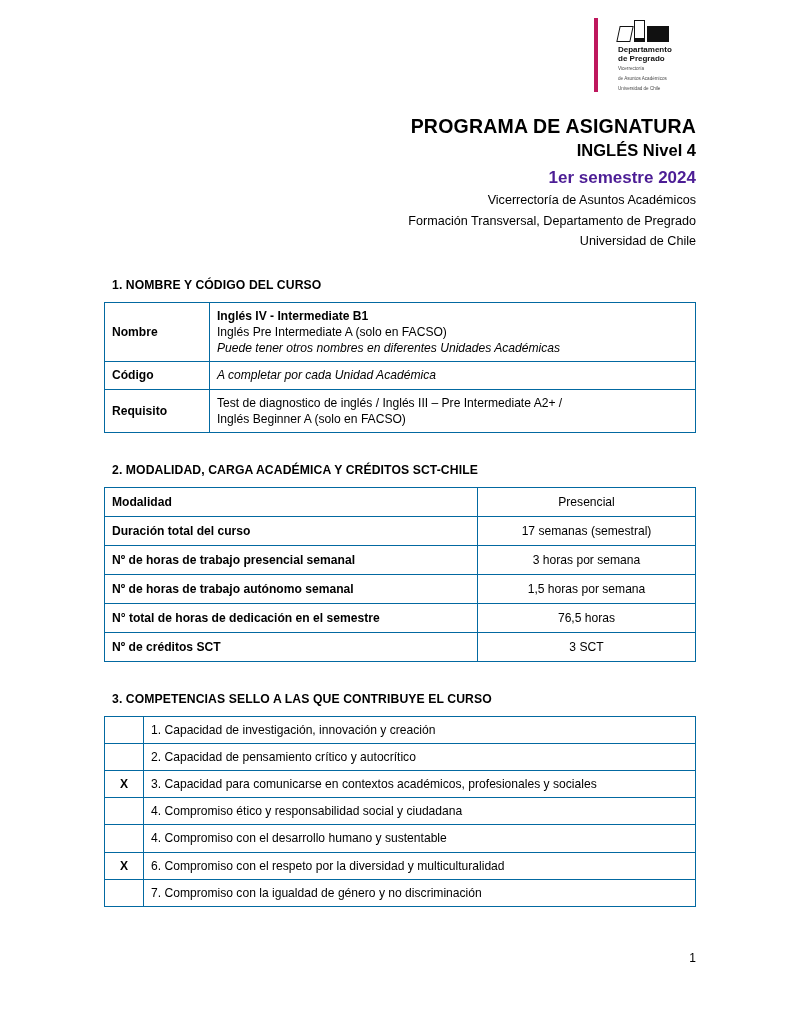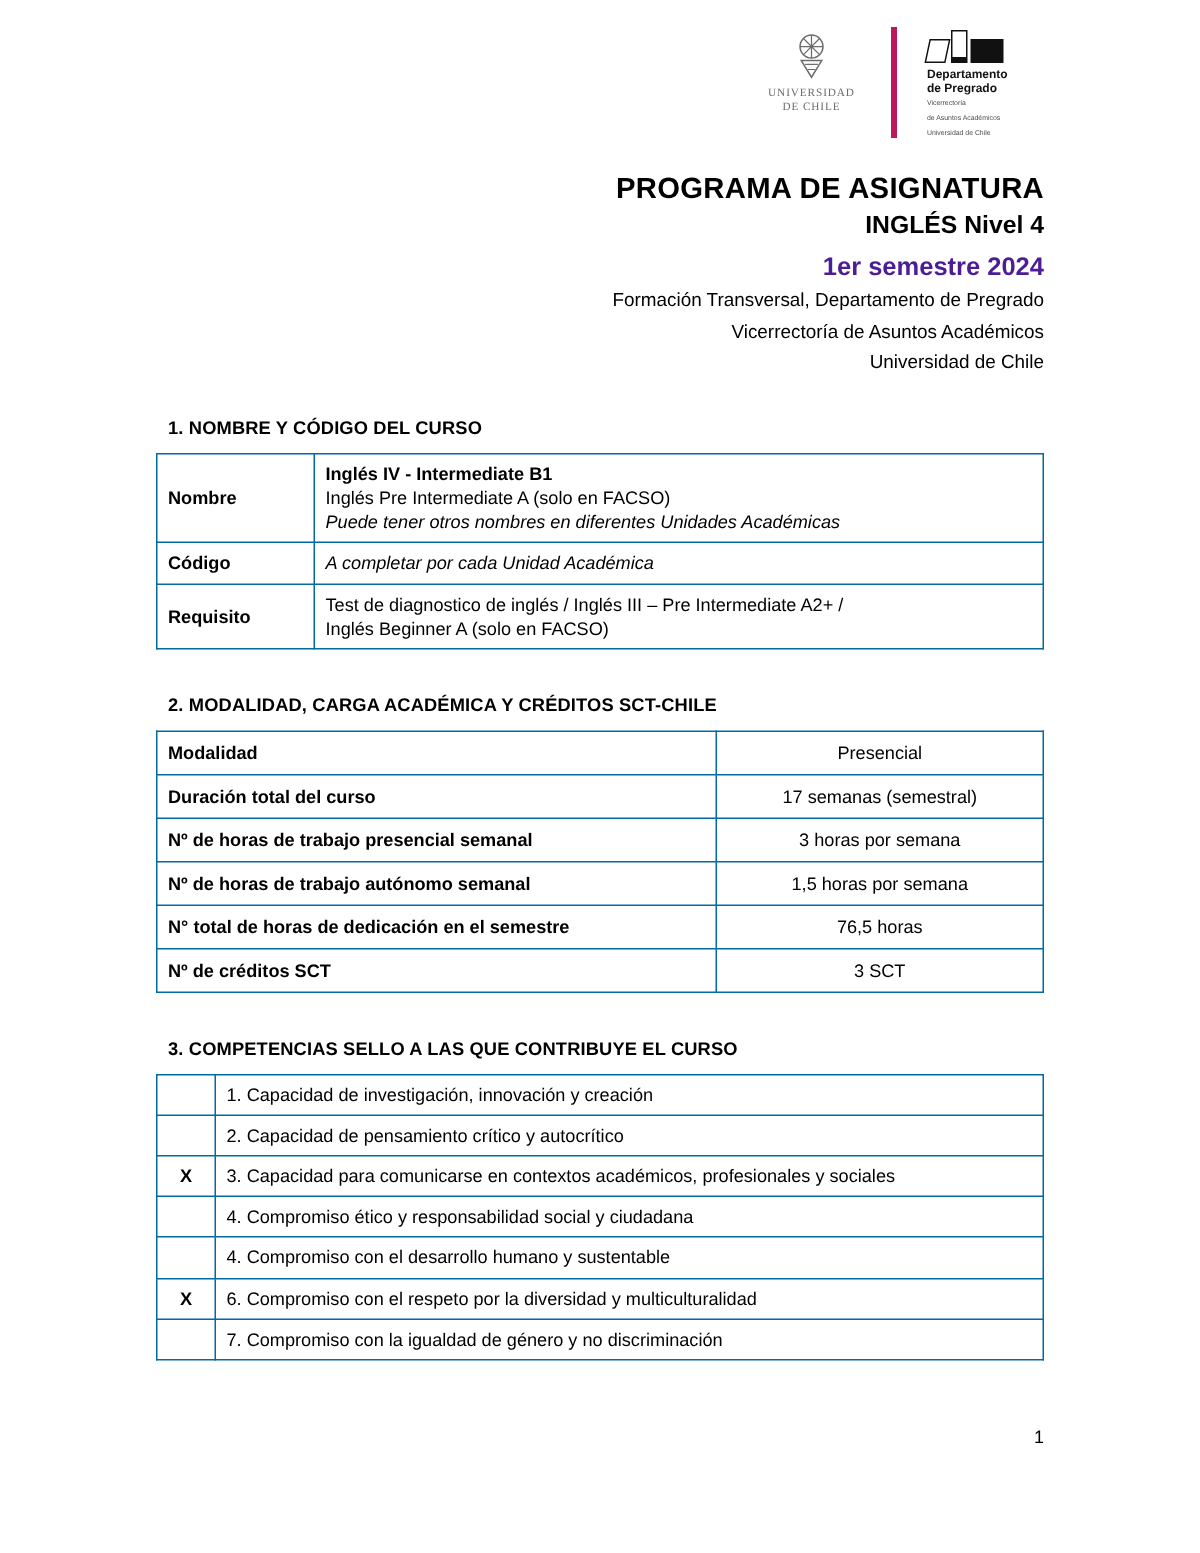--- a/index.html
+++ b/index.html
@@ -179,53 +179,41 @@
     font-size: 12px;
   }
 </style>
 </head>
 <body>
 
 <div class="page">
 
   <div class="logo-row">
 
-    <div class="logo-uch">
-      <div class="crest">
-        <svg viewBox="0 0 40 40" width="34" height="34" aria-hidden="true">
-          <circle cx="20" cy="13" r="9" fill="none" stroke="#6d6d6d" stroke-width="1.2"></circle>
-          <path d="M20 4 L20 22 M11 13 L29 13 M13.5 6.5 L26.5 19.5 M26.5 6.5 L13.5 19.5" stroke="#6d6d6d" stroke-width="1"></path>
-          <path d="M12 24 L20 37 L28 24 Z" fill="none" stroke="#6d6d6d" stroke-width="1.2"></path>
-          <path d="M15 27 L25 27 M17 31 L23 31" stroke="#6d6d6d" stroke-width="0.9"></path>
-        </svg>
-      </div>
-      <div class="uch-text">UNIVERSIDAD</div>
-      <div class="uch-text">DE CHILE</div>
-    </div>
 
     <div class="logo-dep">
       <div class="dep-marks">
         <span class="m1"></span>
           <span class="m2"></span>
           <span class="m3"></span>
       </div>
       <div class="dep-title">Departamento</div>
       <div class="dep-title">de Pregrado</div>
       <div class="dep-sub">Vicerrectoría</div>
       <div class="dep-sub">de Asuntos Académicos</div>
       <div class="dep-sub">Universidad de Chile</div>
     </div>
   </div>
 
   <div class="title-block">
     <div class="t-main">PROGRAMA DE ASIGNATURA</div>
     <div class="t-sub">INGLÉS Nivel 4</div>
     <div class="t-sem">1er semestre 2024</div>
+    <div class="t-line">Vicerrectoría de Asuntos Académicos</div>
     <div class="t-line">Formación Transversal, Departamento de Pregrado</div>
-    <div class="t-line">Vicerrectoría de Asuntos Académicos</div>
     <div class="t-line">Universidad de Chile</div>
   </div>
 
   <div class="sec-head s1">1. NOMBRE Y CÓDIGO DEL CURSO</div>
 
   <table class="tbl1">
     <tbody>
       <tr>
         <td class="label">Nombre</td>
         <td>

